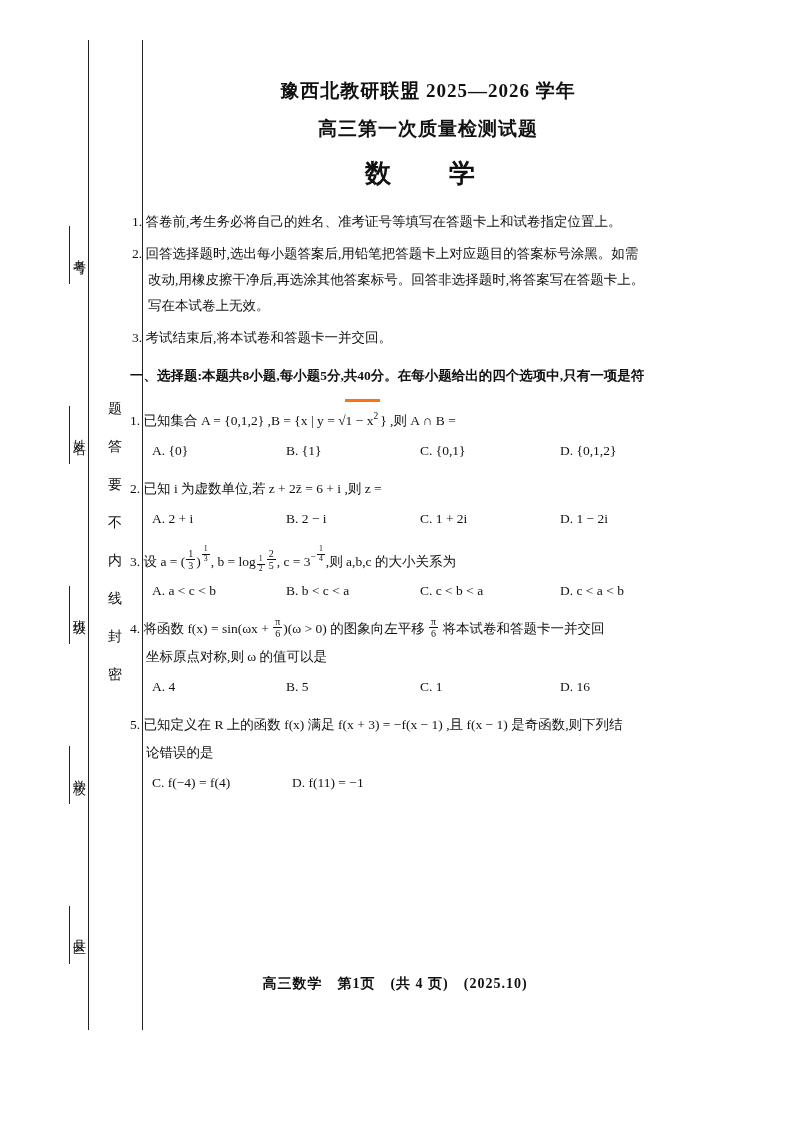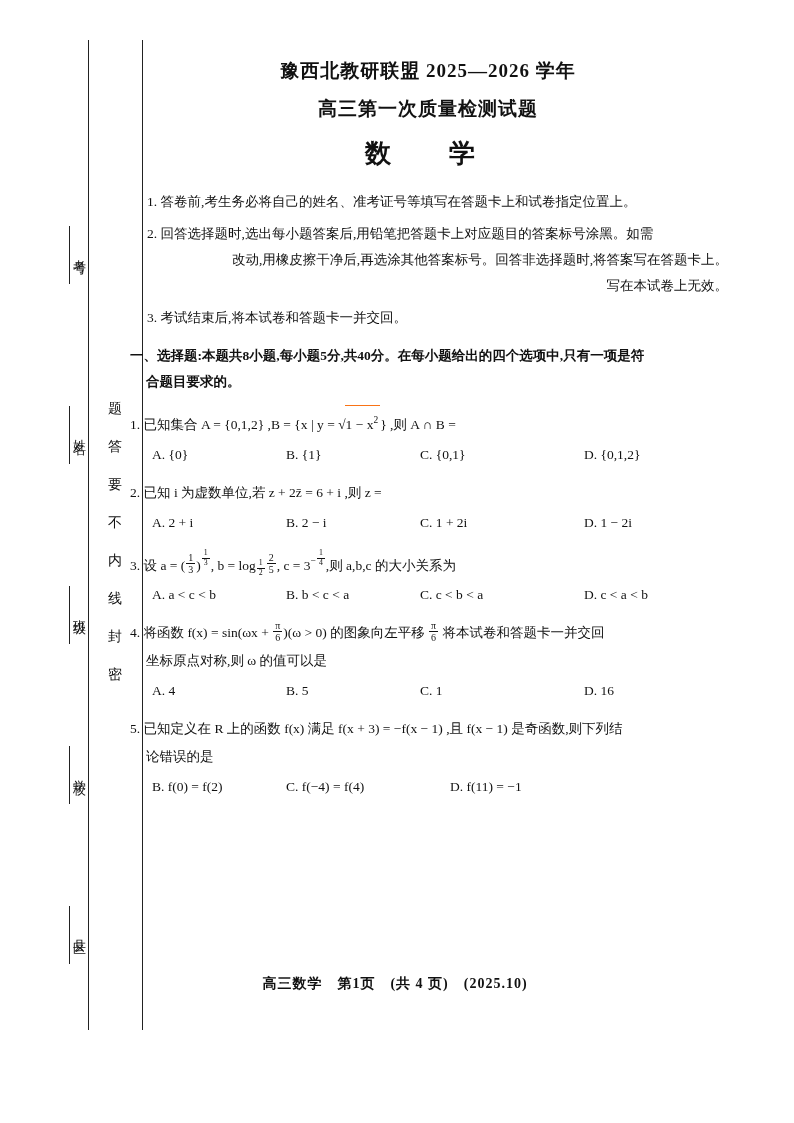--- a/index.html
+++ b/index.html
@@ -80,21 +80,21 @@
     width: 54px;
     text-align: center;
     font-size: 14px;
     color: #111;
   }
 
   
   .content {
     position: absolute;
     left: 128px;
-    top: 40px;
+    top: 60px;
     width: 600px;
   }
   .title-1, .title-2 {
     text-align: center;
     font-weight: bold;
     font-size: 19px;
     letter-spacing: 1px;
     margin: 0 0 12px 0;
     font-family: "Liberation Serif", "DejaVu Serif", serif;
   }
@@ -107,27 +107,26 @@
     margin: 14px 0 18px 0;
   }
   .notice-head {
     font-weight: bold;
     font-size: 14px;
     margin: 6px 0 10px 2px;
   }
   .notice-item {
     font-size: 13.5px;
     line-height: 26px;
-    margin: 0 0 6px 19px;
+    margin: 0 0 6px 4px;
     text-indent: 0;
   }
   .notice-item .cont {
     display: block;
     padding-left: 16px;
-    text-align: right;
   }
   .section-head {
     font-size: 13.5px;
     line-height: 26px;
     font-weight: normal;
     margin: 12px 0 2px 2px;
   }
   .section-head .b { font-weight: bold; }
   .section-head .cont {
     display: block;
@@ -149,35 +148,35 @@
     padding-left: 22px;
     margin-top: 2px;
     font-size: 13.5px;
   }
   .opts span {
     display: block;
   }
   .opts .o1 { width: 134px; }
   .opts .o2 { width: 134px; }
   .opts .o3 { width: 140px; }
-  .opts .o4 { width: 140px; margin-left: 24px; }
+  .opts .o4 { width: 140px; }
   .frac {
     display: inline-block;
     vertical-align: -0.42em;
     text-align: center;
     font-size: 0.74em;
     line-height: 1.12;
     margin: 0 1px;
   }
   .frac .n { display: block; padding: 0 2px; }
   .frac .d { display: block; border-top: 1px solid #111; padding: 0 2px; }
   .sup { vertical-align: super; font-size: 0.7em; }
   .sqrt {
     display: inline-block;
-    border-top: 1px solid #f97316;
+    border-top: 3px solid #f97316;
     padding: 0 2px 0 1px;
     margin-left: -1px;
   }
   .radical { display: inline-block; }
 
   .footer {
     position: absolute;
     left: 0;
     right: 4px;
     top: 975px;
@@ -241,21 +240,20 @@
     <div class="notice-item">1. 答卷前,考生务必将自己的姓名、准考证号等填写在答题卡上和试卷指定位置上。</div>
     <div class="notice-item">
       <span>2. 回答选择题时,选出每小题答案后,用铅笔把答题卡上对应题目的答案标号涂黑。如需</span>
       <span class="cont">改动,用橡皮擦干净后,再选涂其他答案标号。回答非选择题时,将答案写在答题卡上。</span>
       <span class="cont">写在本试卷上无效。</span>
     </div>
     <div class="notice-item">3. 考试结束后,将本试卷和答题卡一并交回。</div>
 
     <div class="section-head">
       <span class="b">一、选择题:</span><span class="b">本题共8小题,每小题5分,共40分。在每小题给出的四个选项中,只有一项是符</span>
-      <span class="cont b">合题目要求的。</span>
     </div>
 
     <div class="q">
       <span class="q-body">
         <span>1.</span>
         <span>已知集合 A = {0,1,2} ,B = {x | y = </span><span class="radical">√<span class="sqrt"><span>1 − x</span><span class="sup">2</span></span></span><span>} ,则 A ∩ B =</span>
       </span>
       <span class="opts">
         <span class="o1">A. {0}</span>
         <span class="o2">B. {1}</span>
@@ -304,21 +302,20 @@
       </span>
     </div>
 
     <div class="q">
       <span class="q-body">
         <span>5.</span>
         <span>已知定义在 R 上的函数 f(x) 满足 f(x + 3) = −f(x − 1) ,且 f(x − 1) 是奇函数,则下列结</span>
       </span>
       <span class="q-body2">论错误的是</span>
       <span class="opts">
-        <span class="o2">B. f(0) = f(2)</span>
         <span class="o3">C. f(−4) = f(4)</span>
         <span class="o4">D. f(11) = −1</span>
       </span>
     </div>
 
   </div>
 
   <div class="footer">高三数学　第1页　(共 4 页)　(2025.10)</div>
 
 </div>

